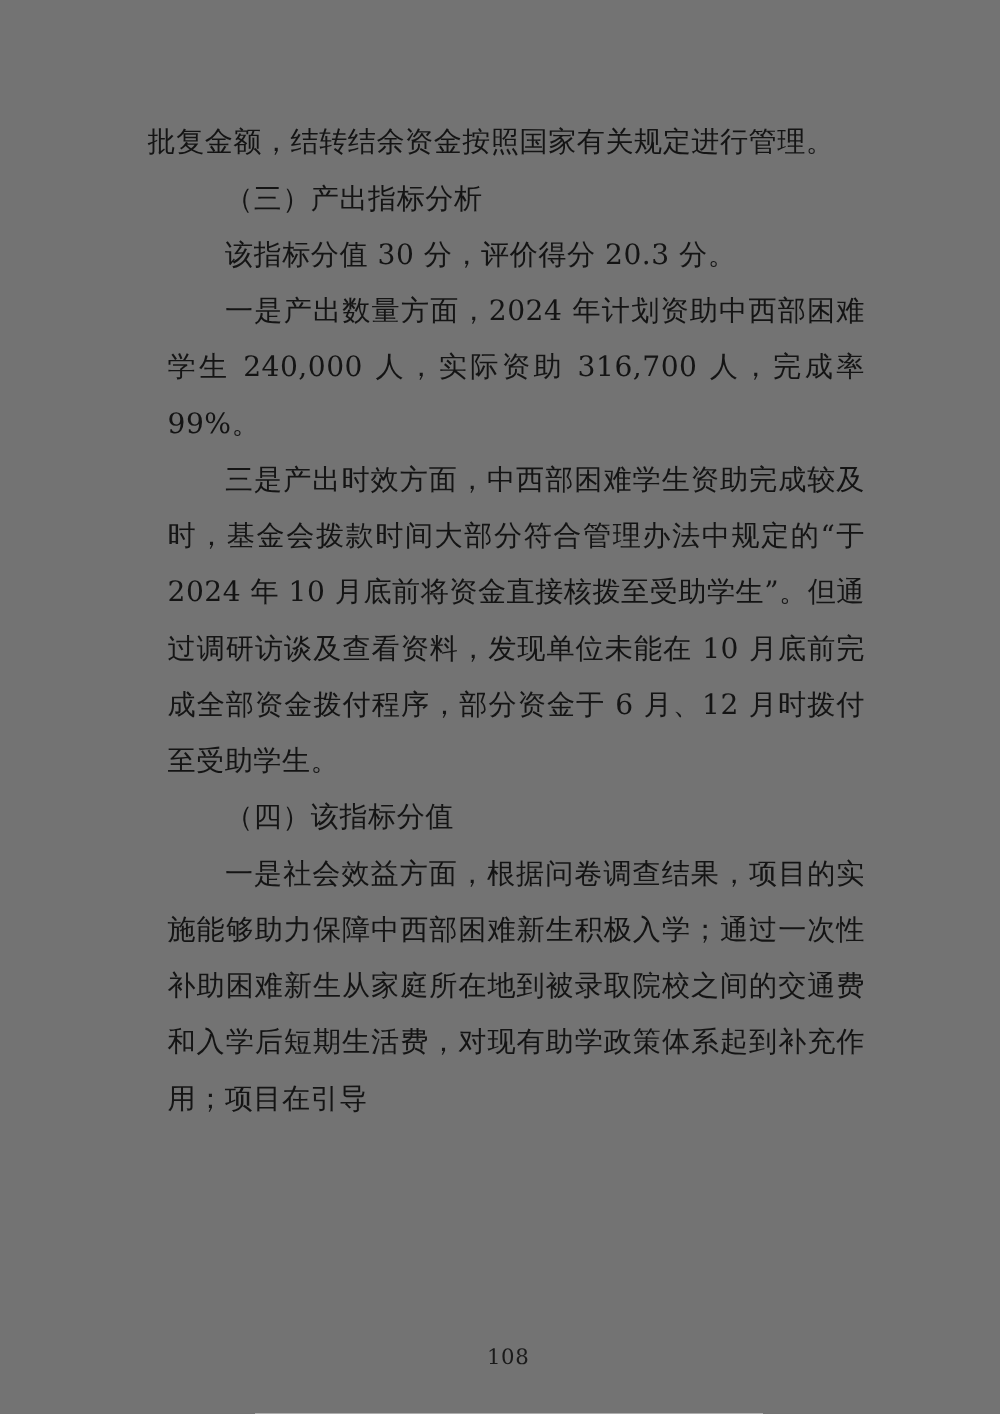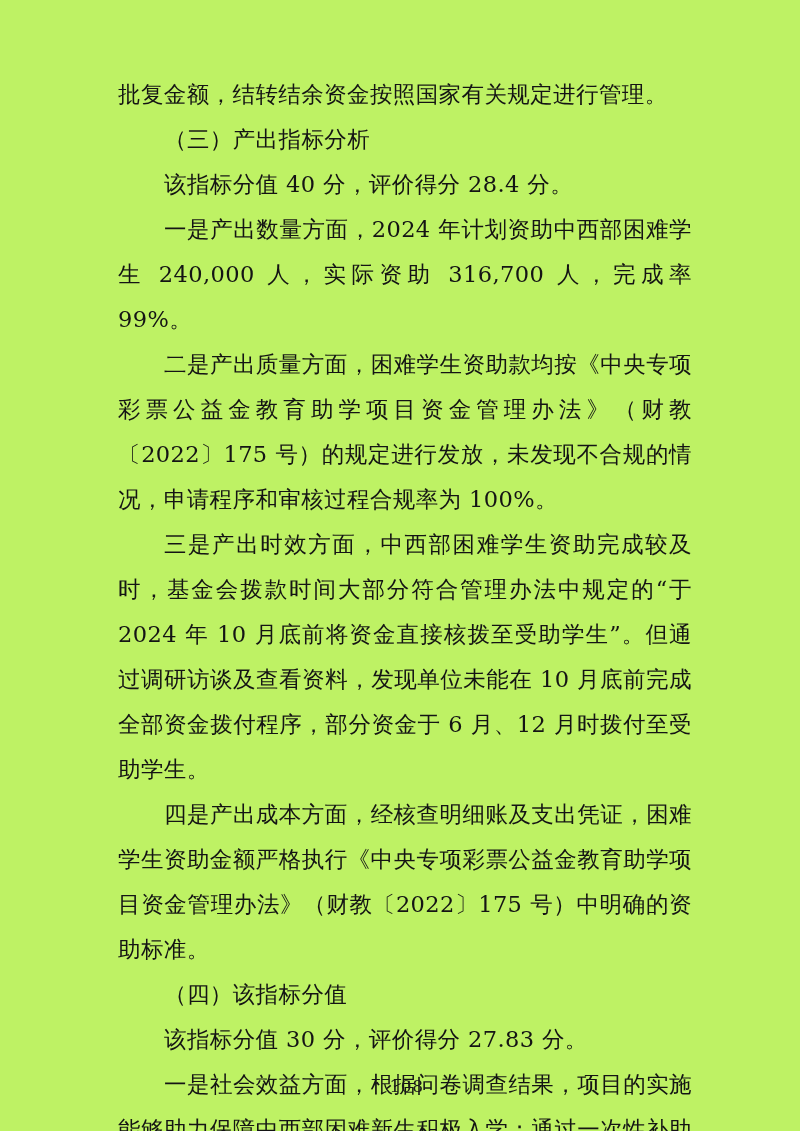--- a/index.html
+++ b/index.html
@@ -12,38 +12,39 @@
     height: 1131px;
     font-family: "DejaVu Serif", "Liberation Serif", serif;
     color: #1a1a1a;
     position: relative;
     overflow: hidden;
   }
   .page {
     width: 800px;
     height: 1131px;
     box-sizing: border-box;
-    padding: 72px 108px 0 118px;
+    padding: 92px 108px 0 118px;
     position: relative;
-    background: #bef264;
+    background: #737373;
   }
   .doc-body {
     font-size: 22.5px;
     line-height: 45px;
     text-align: justify;
     text-justify: inter-ideograph;
     letter-spacing: 0.4px;
     color: #141414;
   }
   .para {
     margin: 0;
     text-indent: 0;
   }
   .para.indent {
     text-indent: 46px;
+    margin-left: 16px;
   }
   .page-number {
     position: absolute;
     left: 0;
     right: 0;
     bottom: 35px;
     text-align: center;
     font-size: 17px;
     font-family: "DejaVu Serif", "Liberation Serif", serif;
     color: #1a1a1a;
@@ -51,23 +52,20 @@
     margin-left: 13px;
   }
 </style>
 </head>
 <body>
 
 <div class="page">
   <div class="doc-body">
     <p class="para">批复金额，结转结余资金按照国家有关规定进行管理。</p>
     <p class="para indent">（三）产出指标分析</p>
-    <p class="para indent">该指标分值 40 分，评价得分 28.4 分。</p>
+    <p class="para indent">该指标分值 30 分，评价得分 20.3 分。</p>
     <p class="para indent">一是产出数量方面，2024 年计划资助中西部困难学生 240,000 人，实际资助 316,700 人，完成率 99%。</p>
-    <p class="para indent">二是产出质量方面，困难学生资助款均按《中央专项彩票公益金教育助学项目资金管理办法》（财教〔2022〕175 号）的规定进行发放，未发现不合规的情况，申请程序和审核过程合规率为 100%。</p>
     <p class="para indent">三是产出时效方面，中西部困难学生资助完成较及时，基金会拨款时间大部分符合管理办法中规定的“于 2024 年 10 月底前将资金直接核拨至受助学生”。但通过调研访谈及查看资料，发现单位未能在 10 月底前完成全部资金拨付程序，部分资金于 6 月、12 月时拨付至受助学生。</p>
-    <p class="para indent">四是产出成本方面，经核查明细账及支出凭证，困难学生资助金额严格执行《中央专项彩票公益金教育助学项目资金管理办法》（财教〔2022〕175 号）中明确的资助标准。</p>
     <p class="para indent">（四）该指标分值</p>
-    <p class="para indent">该指标分值 30 分，评价得分 27.83 分。</p>
     <p class="para indent">一是社会效益方面，根据问卷调查结果，项目的实施能够助力保障中西部困难新生积极入学；通过一次性补助困难新生从家庭所在地到被录取院校之间的交通费和入学后短期生活费，对现有助学政策体系起到补充作用；项目在引导</p>
   </div>
   <div class="page-number">108</div>
 </div>
 
 </body></html>

